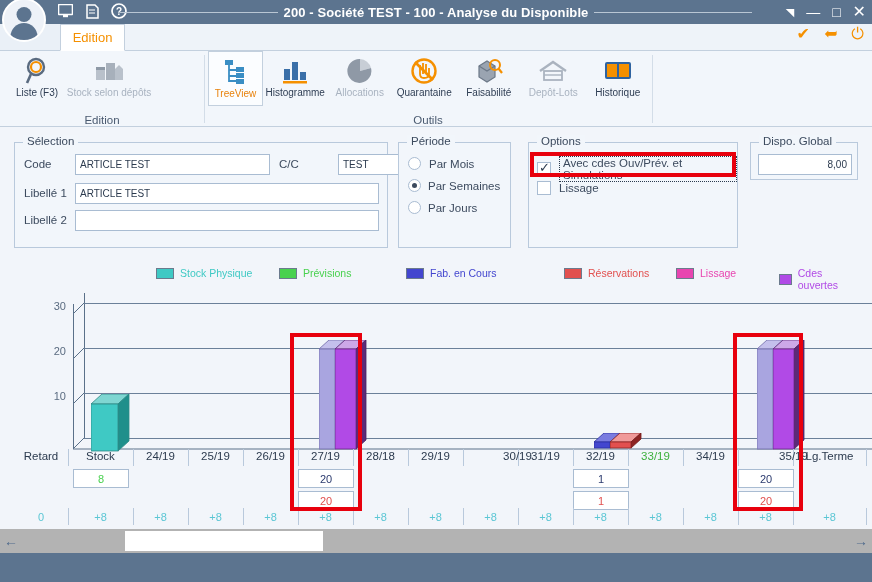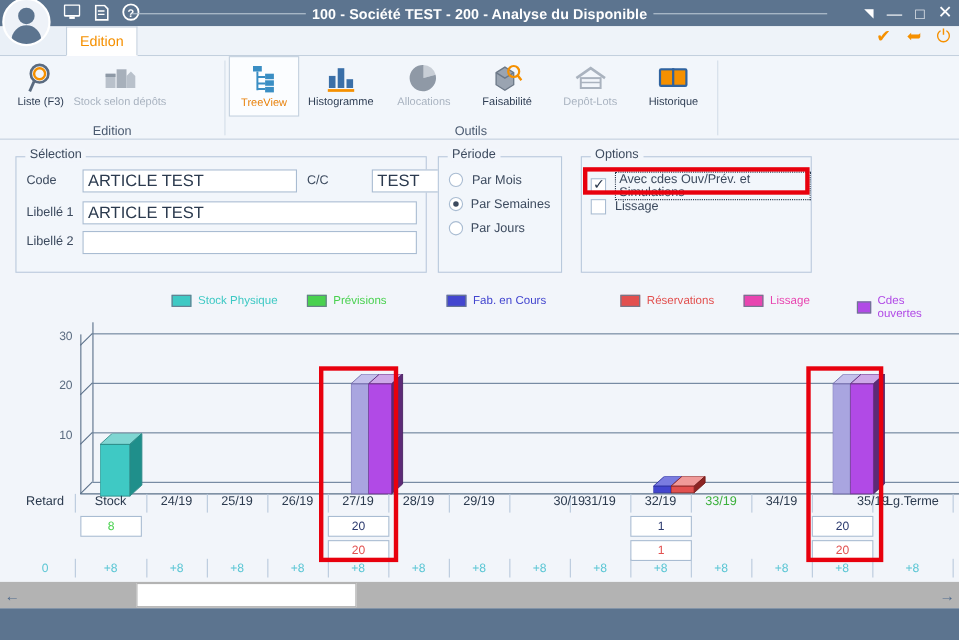--- a/index.html
+++ b/index.html
@@ -81,21 +81,21 @@
   .rbtn .cap { white-space:nowrap; }
   .rbtn.sel .cap { color:#e8820c; }
   .gdiv { position:absolute; top:4px; width:1px; height:68px; background:#d3dde8; }
 
   
   .panel { position:absolute; border:1px solid #b9c9dc; background:#f2f6fb; }
   .panel > .ptitle {
     position:absolute; top:-8px; left:8px; background:#f2f6fb;
     padding:0 4px; font-size:11.5px; color:#3c4a5e;
   }
-  .fld { position:absolute; background:#fff; border:1px solid #a9bcd2; font-size:15px;
+  .fld { position:absolute; background:#fff; border:1px solid #a9bcd2; font-size:10px;
          color:#2b3a4e; display:flex; align-items:center; padding:0 4px; }
   .flabel { position:absolute; font-size:11.5px; color:#3c4a5e; }
 
   .radio { position:absolute; display:flex; align-items:center; gap:7px; font-size:11.5px; }
   .rdot { width:13px; height:13px; border-radius:50%; border:1px solid #a9bcd2; background:#fff;
           position:relative; flex:0 0 auto; }
   .rdot.on:after { content:""; position:absolute; left:3px; top:3px; width:5px; height:5px;
           border-radius:50%; background:#3c4a5e; }
   .chk { position:absolute; display:flex; align-items:center; gap:8px; font-size:11.5px; }
   .cbox { width:14px; height:14px; border:1px solid #a9bcd2; background:#fff; position:relative; flex:0 0 auto;}
@@ -157,21 +157,21 @@
       </span>
       <span class="ic">
         <svg width="16" height="16" viewBox="0 0 16 16">
             <circle cx="8" cy="8" r="7" fill="none" stroke="#fff" stroke-width="1.7"></circle>
             <text x="8" y="12" font-size="10" font-family="Liberation Sans" fill="#fff" text-anchor="middle" font-weight="bold">?</text>
           </svg>
       </span>
     </div>
     <div class="tb-title-wrap">
       <div class="tb-rule"></div>
-      <div class="tb-title">100 - Société TEST - 200 - Analyse du Disponible</div>
+      <div class="tb-title">200 - Société TEST - 100 - Analyse du Disponible</div>
       <div class="tb-rule"></div>
     </div>
     <div class="win-ctrls">
       <span style="font-size:11px">◥</span>
       <span>—</span>
       <span>□</span>
       <span style="font-size:16px">✕</span>
     </div>
   </div>
 
@@ -247,20 +247,30 @@
           <span class="cap">Histogramme</span>
         </div>
         <div class="rbtn wide dim">
           <span class="gi">
             <svg width="28" height="28" viewBox="0 0 28 28">
                 <path d="M14 14 L14 2 A12 12 0 0 1 25 11 Z" fill="#c8ced6"></path>
                 <path d="M14 14 L25 11 A12 12 0 1 1 14 2 Z" fill="#8f99a6"></path>
               </svg>
           </span>
           <span class="cap">Allocations</span>
+        </div>
+        <div class="rbtn wide">
+          <span class="gi">
+            <svg width="28" height="28" viewBox="0 0 28 28">
+                <circle cx="14" cy="14" r="11.5" fill="none" stroke="#f59000" stroke-width="2.4"></circle>
+                <path d="M10 8 v9 M13 6 v11 M16 7 v10 M19 11 v6 q0 4 -5 4 q-4 0 -4 -4" fill="none" stroke="#f59000" stroke-width="1.8"></path>
+                <path d="M5 5 L23 23" stroke="#f59000" stroke-width="2.6"></path>
+              </svg>
+          </span>
+          <span class="cap">Quarantaine</span>
         </div>
         <div class="rbtn wide">
           <span class="gi">
             <svg width="28" height="28" viewBox="0 0 28 28">
                 <path d="M4 9 l8-5 8 5 v11 l-8 5 -8-5z" fill="#9aa4b1" stroke="#6c7887" stroke-width="1.2"></path>
                 <path d="M4 9 l8 5 8-5" fill="none" stroke="#6c7887" stroke-width="1.2"></path>
                 <circle cx="20" cy="8" r="5" fill="none" stroke="#f59000" stroke-width="2"></circle>
                 <path d="M23.5 11.5 L27 16" stroke="#f59000" stroke-width="2.2"></path>
               </svg>
           </span>
@@ -327,20 +337,24 @@
     <div class="chk" style="left:8px; top:13px;">
       <span class="cbox on"></span>
       <span class="dotted">Avec cdes Ouv/Prév. et Simulations</span>
     </div>
     <div class="chk" style="left:8px; top:38px;">
       <span class="cbox"></span>
       <span>Lissage</span>
     </div>
   </div>
 
+  <div class="panel" style="left:750px; top:142px; width:108px; height:38px;">
+    <div class="ptitle">Dispo. Global</div>
+    <div class="fld" style="left:7px; top:11px; width:94px; height:21px; justify-content:flex-end;">8,00</div>
+  </div>
 
   <div class="hl" style="left:530px; top:152px; width:206px; height:25px;"></div>
 
   <div class="legend">
     <div class="leg" style="left:140px; top:3px;">
       <span class="sw" style="background:#3fc9c4"></span>
       <span style="color:#3fc9c4">Stock Physique</span>
     </div>
     <div class="leg" style="left:263px; top:3px;">
       <span class="sw" style="background:#49d14f"></span>
@@ -454,21 +468,21 @@
     <div class="colsep" style="left:738px; top:3px; height:17px;"></div>
     <div class="colsep" style="left:793px; top:3px; height:17px;"></div>
     <div class="colsep" style="left:866px; top:3px; height:17px;"></div>
 
     <div class="hcell" style="left:14px;  top:4px; width:54px;">Retard</div>
     <div class="hcell" style="left:68px;  top:4px; width:65px;">Stock</div>
     <div class="hcell" style="left:133px; top:4px; width:55px;">24/19</div>
     <div class="hcell" style="left:188px; top:4px; width:55px;">25/19</div>
     <div class="hcell" style="left:243px; top:4px; width:55px;">26/19</div>
     <div class="hcell" style="left:298px; top:4px; width:55px;">27/19</div>
-    <div class="hcell" style="left:353px; top:4px; width:55px;">28/19</div>
+    <div class="hcell" style="left:353px; top:4px; width:55px;">28/18</div>
     <div class="hcell" style="left:408px; top:4px; width:55px;">29/19</div>
     <div class="hcell" style="left:463px; top:4px; width:55px;margin-left:27px;">30/19</div>
     <div class="hcell" style="left:518px; top:4px; width:55px;">31/19</div>
     <div class="hcell" style="left:573px; top:4px; width:55px;">32/19</div>
     <div class="hcell" style="left:628px; top:4px; width:55px; color:#3cb03c;">33/19</div>
     <div class="hcell" style="left:683px; top:4px; width:55px;">34/19</div>
     <div class="hcell" style="left:738px; top:4px; width:55px;margin-left:28px;">35/19</div>
     <div class="hcell" style="left:793px; top:4px; width:73px;">Lg.Terme</div>
 
     <div class="vcell" style="left:73px; top:23px; width:56px; color:#49d14f;">8</div>

